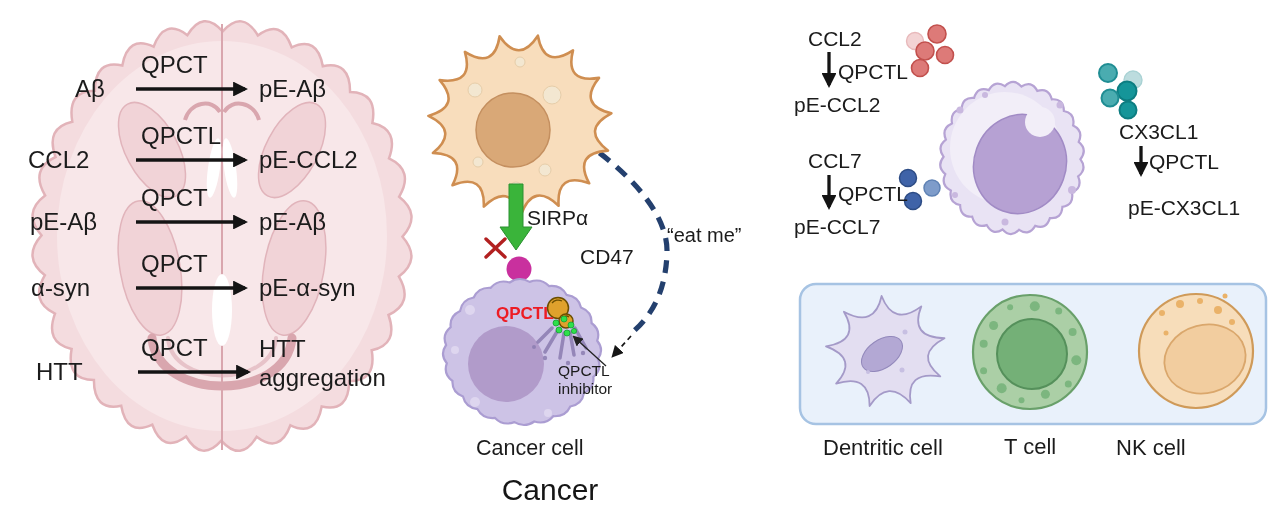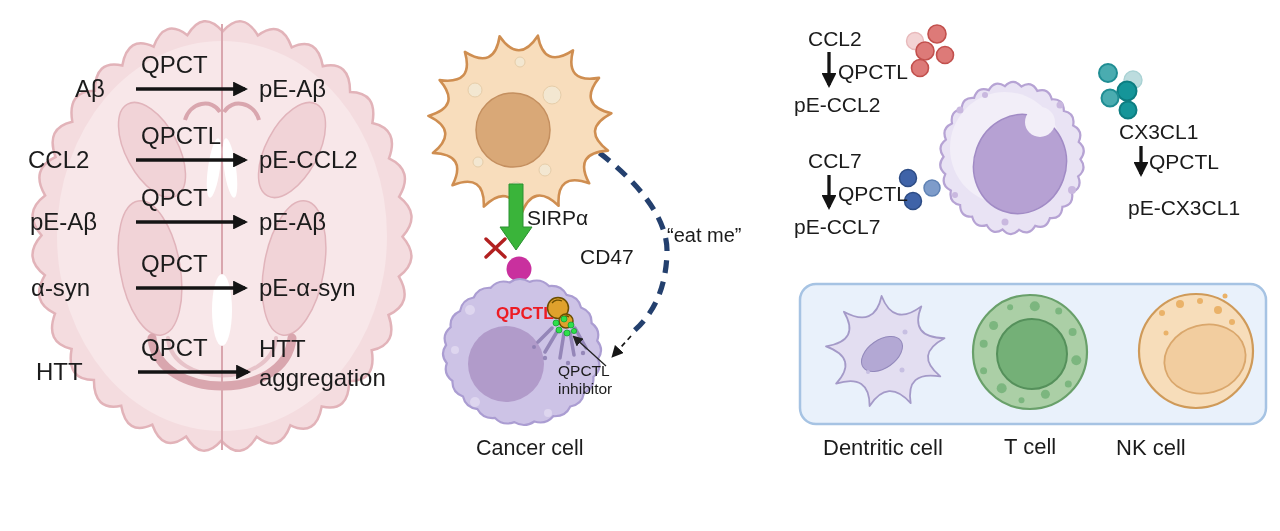--- a/index.html
+++ b/index.html
@@ -261,20 +261,21 @@
   <span class="lbl f24" style="left:141px;top:334px;">QPCT</span>
   <span class="lbl f24 two-line" style="left:259px;top:334px;"><span>HTT</span><br><span>aggregation</span></span>
 
 
   <span class="lbl f21" style="left:527px;top:206px;">SIRPα</span>
   <span class="lbl f21" style="left:536px;top:245px;margin-left:44px;">CD47</span>
   <span class="lbl qpctl-red" style="left:496px;top:304px;">QPCTL</span>
   <span class="lbl inhib-lbl" style="left:558px;top:362px;"><span>QPCTL</span><br><span>inhibitor</span></span>
   <span class="lbl eatme" style="left:667px;top:224px;">“eat me”</span>
   <span class="lbl f21" style="left:476px;top:436px;font-size:21.5px;">Cancer cell</span>
+  <span class="lbl cap" style="left:550px;top:473px;transform:translateX(-50%);">Cancer</span>
 
   <span class="lbl f21" style="left:808px;top:27px;">CCL2</span>
   <span class="lbl f21" style="left:838px;top:60px;">QPCTL</span>
   <span class="lbl f21" style="left:794px;top:93px;">pE-CCL2</span>
 
   <span class="lbl f21" style="left:808px;top:149px;">CCL7</span>
   <span class="lbl f21" style="left:838px;top:182px;">QPCTL</span>
   <span class="lbl f21" style="left:794px;top:215px;">pE-CCL7</span>
 
   <span class="lbl f21" style="left:1119px;top:120px;">CX3CL1</span>

